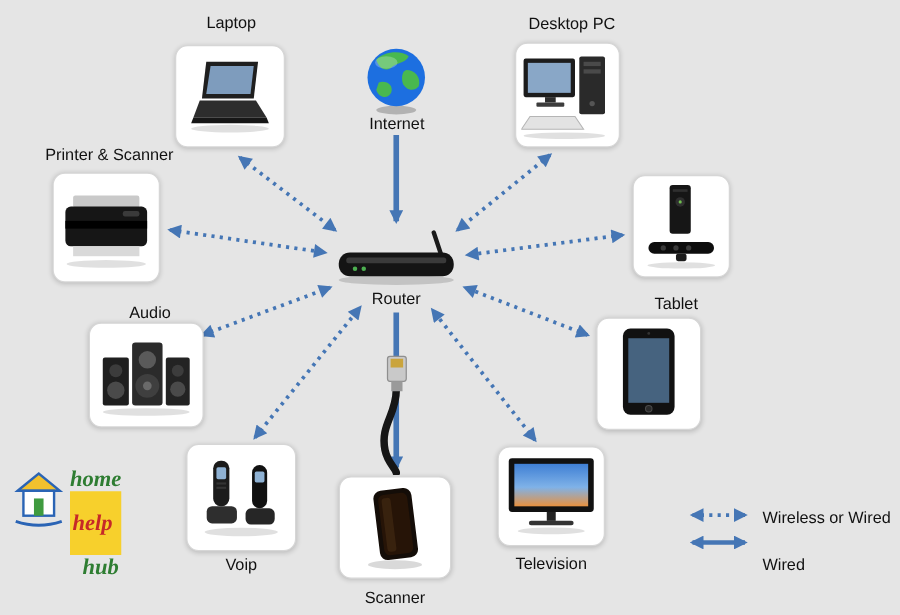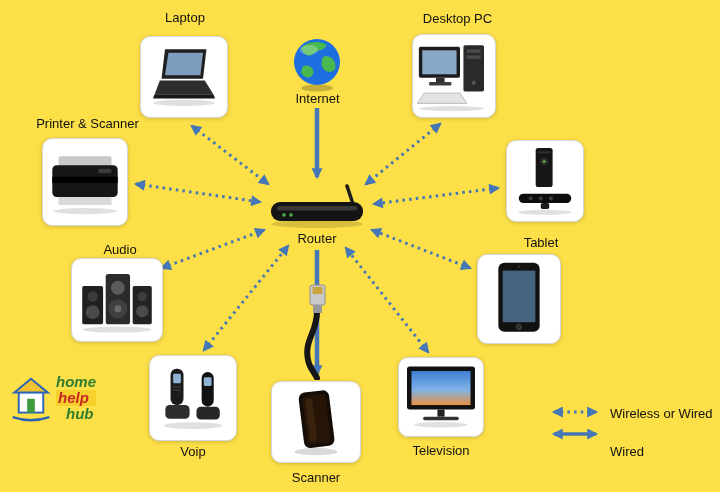--- a/index.html
+++ b/index.html
@@ -1,40 +1,40 @@
 <!DOCTYPE html>
 <html><head>
 <meta charset="utf-8">
 <style>
   * { margin:0; padding:0; box-sizing:border-box; }
   html,body { background:#ffffff; }
   #canvas {
-    position:relative; width:720px; height:492px; background:#fde047;
+    position:relative; width:720px; height:492px; background:#e5e5e5;
     font-family:"Liberation Sans", sans-serif; overflow:hidden;
   }
   .node-box {
     position:absolute; background:#fff; border:1px solid #d6d6d6;
     border-radius:10px; box-shadow:0 1px 4px rgba(0,0,0,.18);
     display:flex; align-items:center; justify-content:center;
   }
   .lbl {
     position:absolute; font-size:13px; color:#111;
     text-align:center; white-space:nowrap;
   }
   #edges { position:absolute; left:0; top:0; width:720px; height:492px; }
   .free { position:absolute; }
   .legend-text { position:absolute; font-size:13px; color:#111; white-space:nowrap; }
   .logo { position:absolute; left:8px; top:372px; display:flex; align-items:flex-start; }
   .logo-words { margin-left:2px; margin-top:2px; }
   .logo-word {
     display:block; font-weight:bold; font-style:italic; line-height:1.05;
-    font-size:15px; font-family:Liberation Sans, sans-serif;
+    font-size:18px; font-family:Liberation Serif, serif;
   }
   .logo-home { color:#2e7d32; }
-  .logo-help { color:#c62828; background:#f7d02c; padding:0 2px; }
+  .logo-help { color:#c62828; background:#f7d02c; padding:16px 2px; }
   .logo-hub  { color:#2e7d32; margin-left:10px; }
 </style>
 </head>
 <body>
 
 <div id="canvas">
 
   <svg id="edges" xmlns="http://www.w3.org/2000/svg">
     <defs>
       <marker id="ah-end" viewBox="0 0 10 10" refX="8" refY="5" markerWidth="13" markerHeight="11" markerUnits="userSpaceOnUse" orient="auto">

